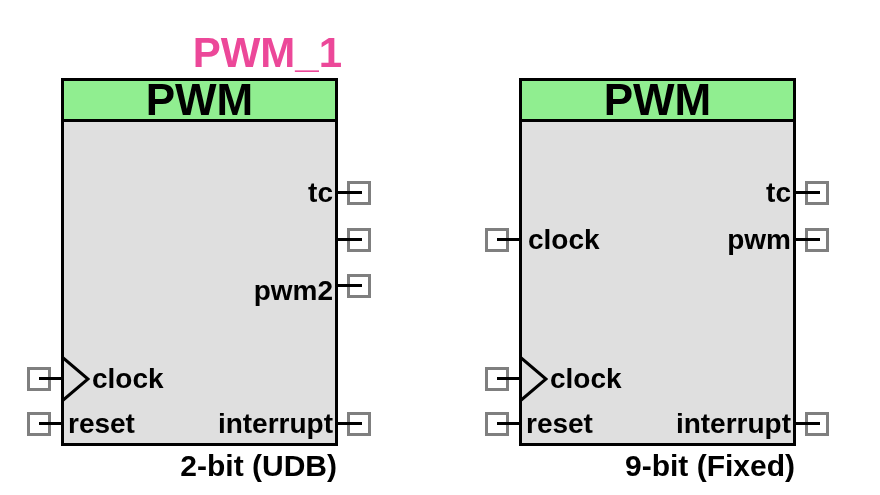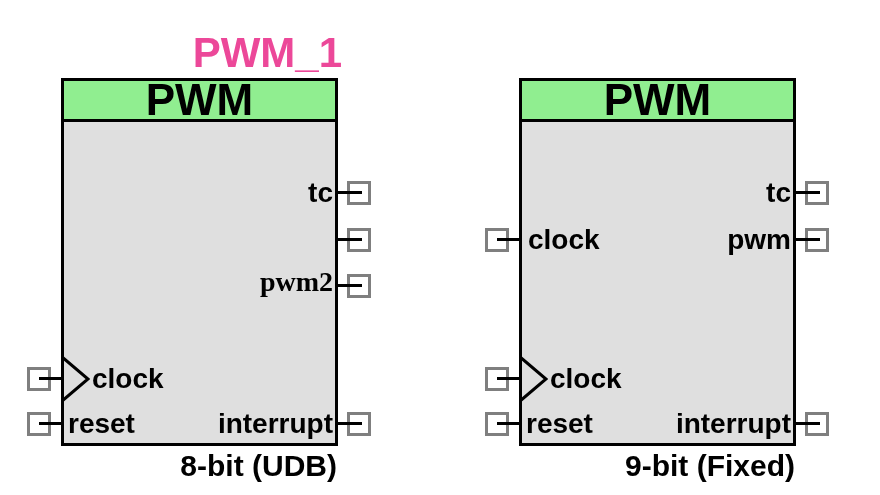--- a/index.html
+++ b/index.html
@@ -40,30 +40,30 @@
 <div class="canvas">
 
   <div class="instance-title" style="right:538px;top:30px;">PWM_1</div>
 
   <div class="block" style="left:61px;top:78px;width:271px;height:362px;">
     <div class="block-header">
       <span class="header-text">PWM</span>
     </div>
   </div>
 
-  <div class="variant-label" style="right:543px;top:450px;">8-bit (UDB)</div>
+  <div class="variant-label" style="right:543px;top:450px;">2-bit (UDB)</div>
 
   <span class="pin-label" style="right:547px;top:172px;text-align:right;">tc</span>
   <span class="t-line" style="left:336px;top:191px;width:26px;"></span>
   <span class="t-square" style="left:347px;top:181px;"></span>
 
   <span class="t-line" style="left:336px;top:238px;width:26px;"></span>
   <span class="t-square" style="left:347px;top:228px;"></span>
 
-  <span class="pin-label" style="right:547px;top:261px;text-align:right;font-family:Liberation Serif, serif;">pwm2</span>
+  <span class="pin-label" style="right:547px;top:270px;text-align:right;">pwm2</span>
   <span class="t-line" style="left:336px;top:284px;width:26px;"></span>
   <span class="t-square" style="left:347px;top:274px;"></span>
 
   <span class="pin-label" style="right:547px;top:403px;text-align:right;">interrupt</span>
   <span class="t-line" style="left:336px;top:422px;width:26px;"></span>
   <span class="t-square" style="left:347px;top:412px;"></span>
 
   <svg class="clock-chevron" style="left:62px;top:355px;" width="28" height="48" viewBox="0 0 28 48">
     <path d="M0,2 L26,24 L0,46" fill="none" stroke="#000000" stroke-width="3"></path>
   </svg>

